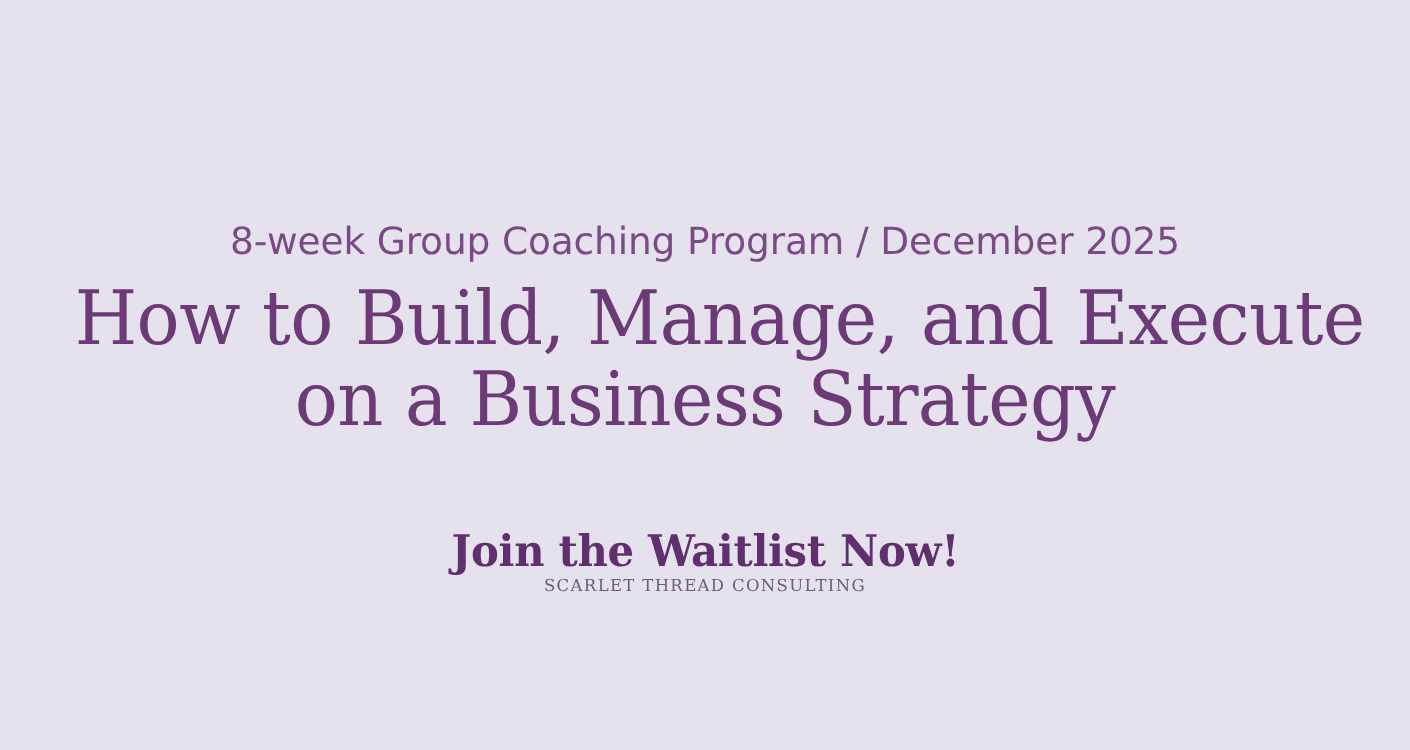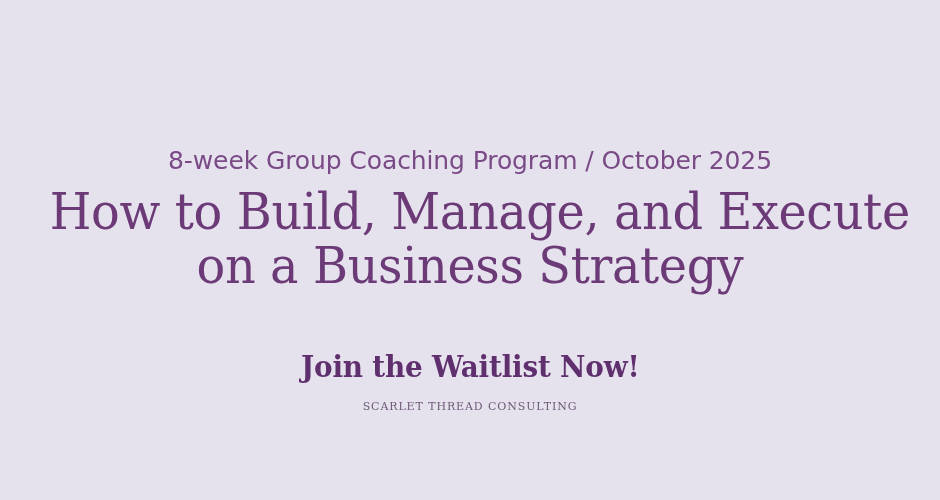--- a/index.html
+++ b/index.html
@@ -68,37 +68,37 @@
     line-height: 1.1;
     letter-spacing: -0.2px;
     color: #5f2f6e;
     text-align: center;
     white-space: nowrap;
     transform: scaleX(0.96);
   }
 
   
   .brand {
-    margin-top: 16px;
+    margin-top: 0;
     font-family: "DejaVu Serif", "Liberation Serif", serif;
     font-size: 11px;
     font-weight: 400;
     line-height: 1.2;
     letter-spacing: 0.9px;
     color: #6e5a78;
     text-align: center;
     white-space: nowrap;
   }
 </style>
 </head>
 <body>
 
 <div id="banner">
 
-  <div class="eyebrow">8-week Group Coaching Program / October 2025</div>
+  <div class="eyebrow">8-week Group Coaching Program / December 2025</div>
 
   <h1 class="headline">
     <span class="hl-line">How to Build, Manage, and Execute</span>
     <span class="hl-line">on a Business Strategy</span>
   </h1>
 
   <div class="cta">Join the Waitlist Now!</div>
 
   <div class="brand">SCARLET THREAD CONSULTING</div>
 

